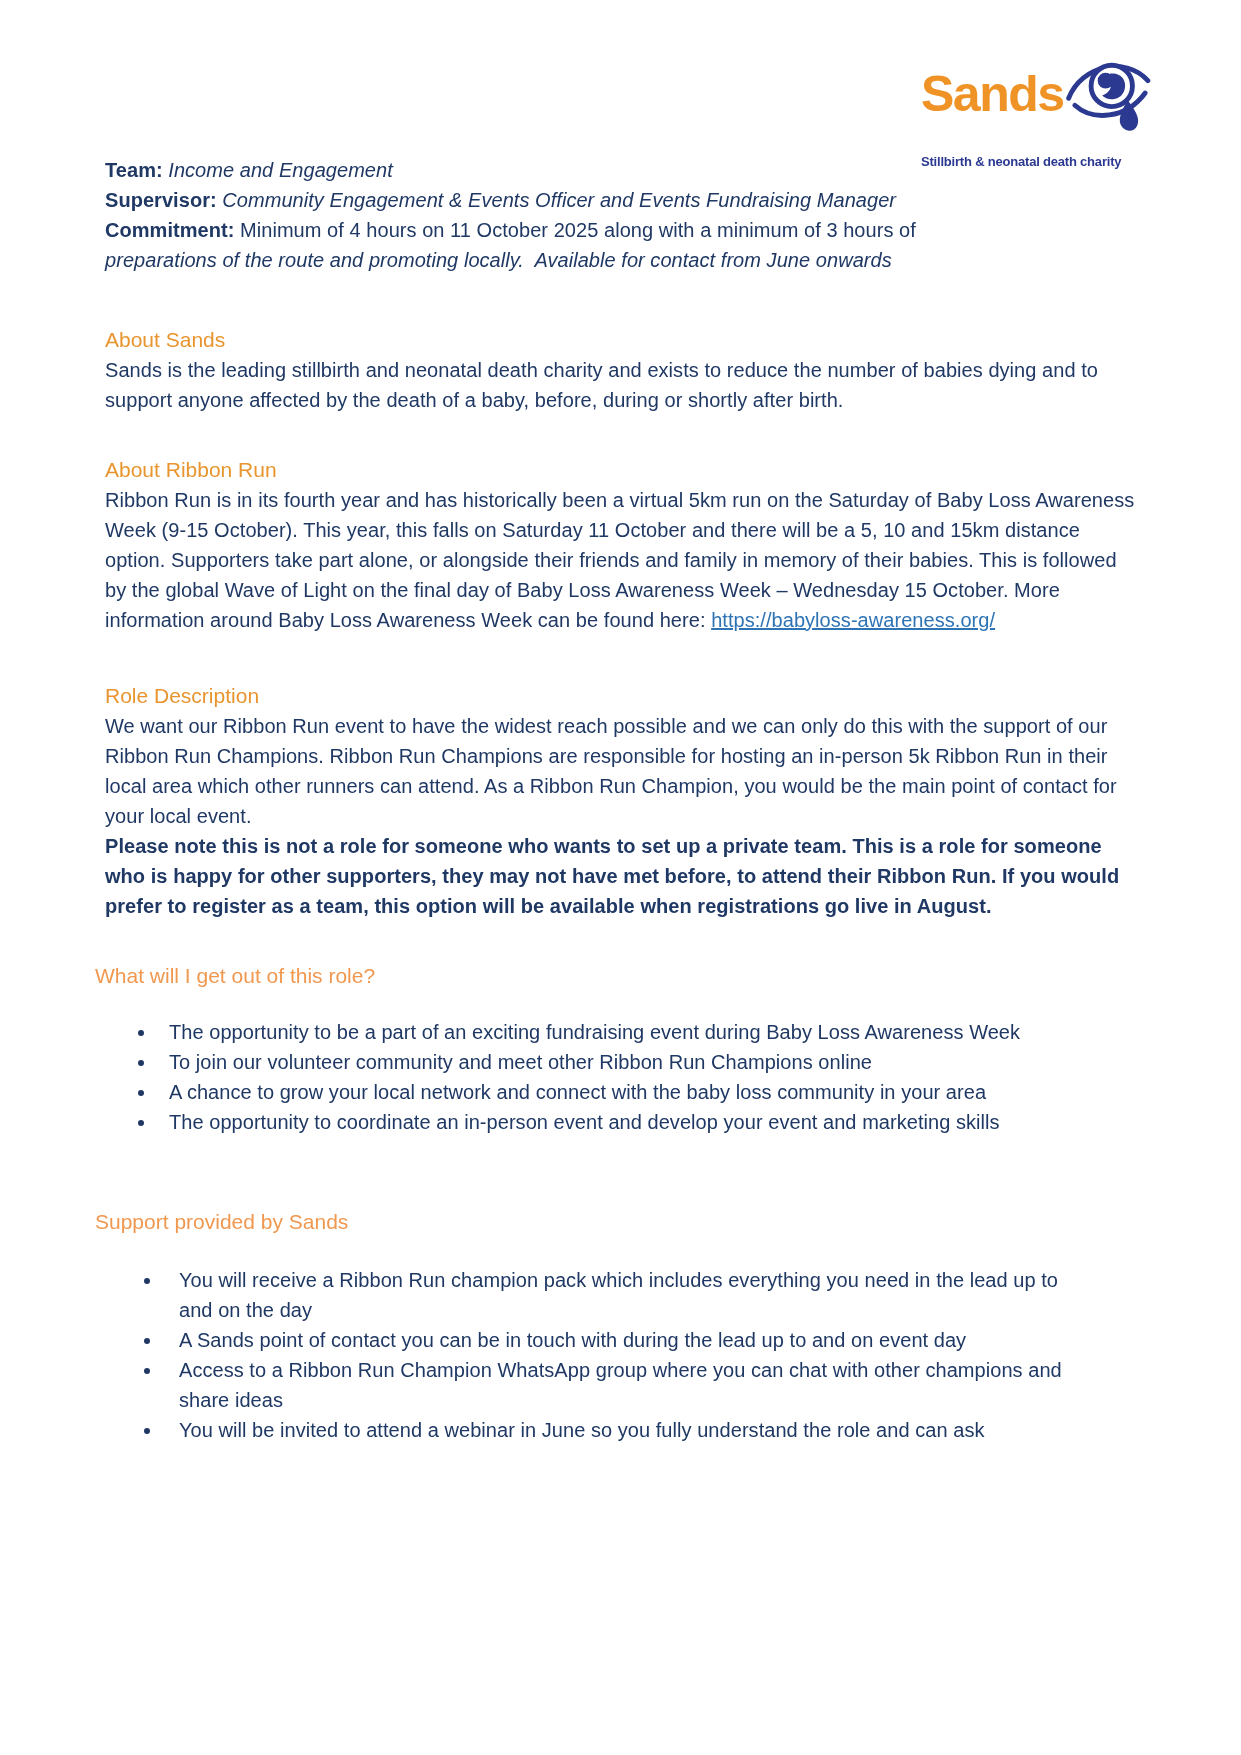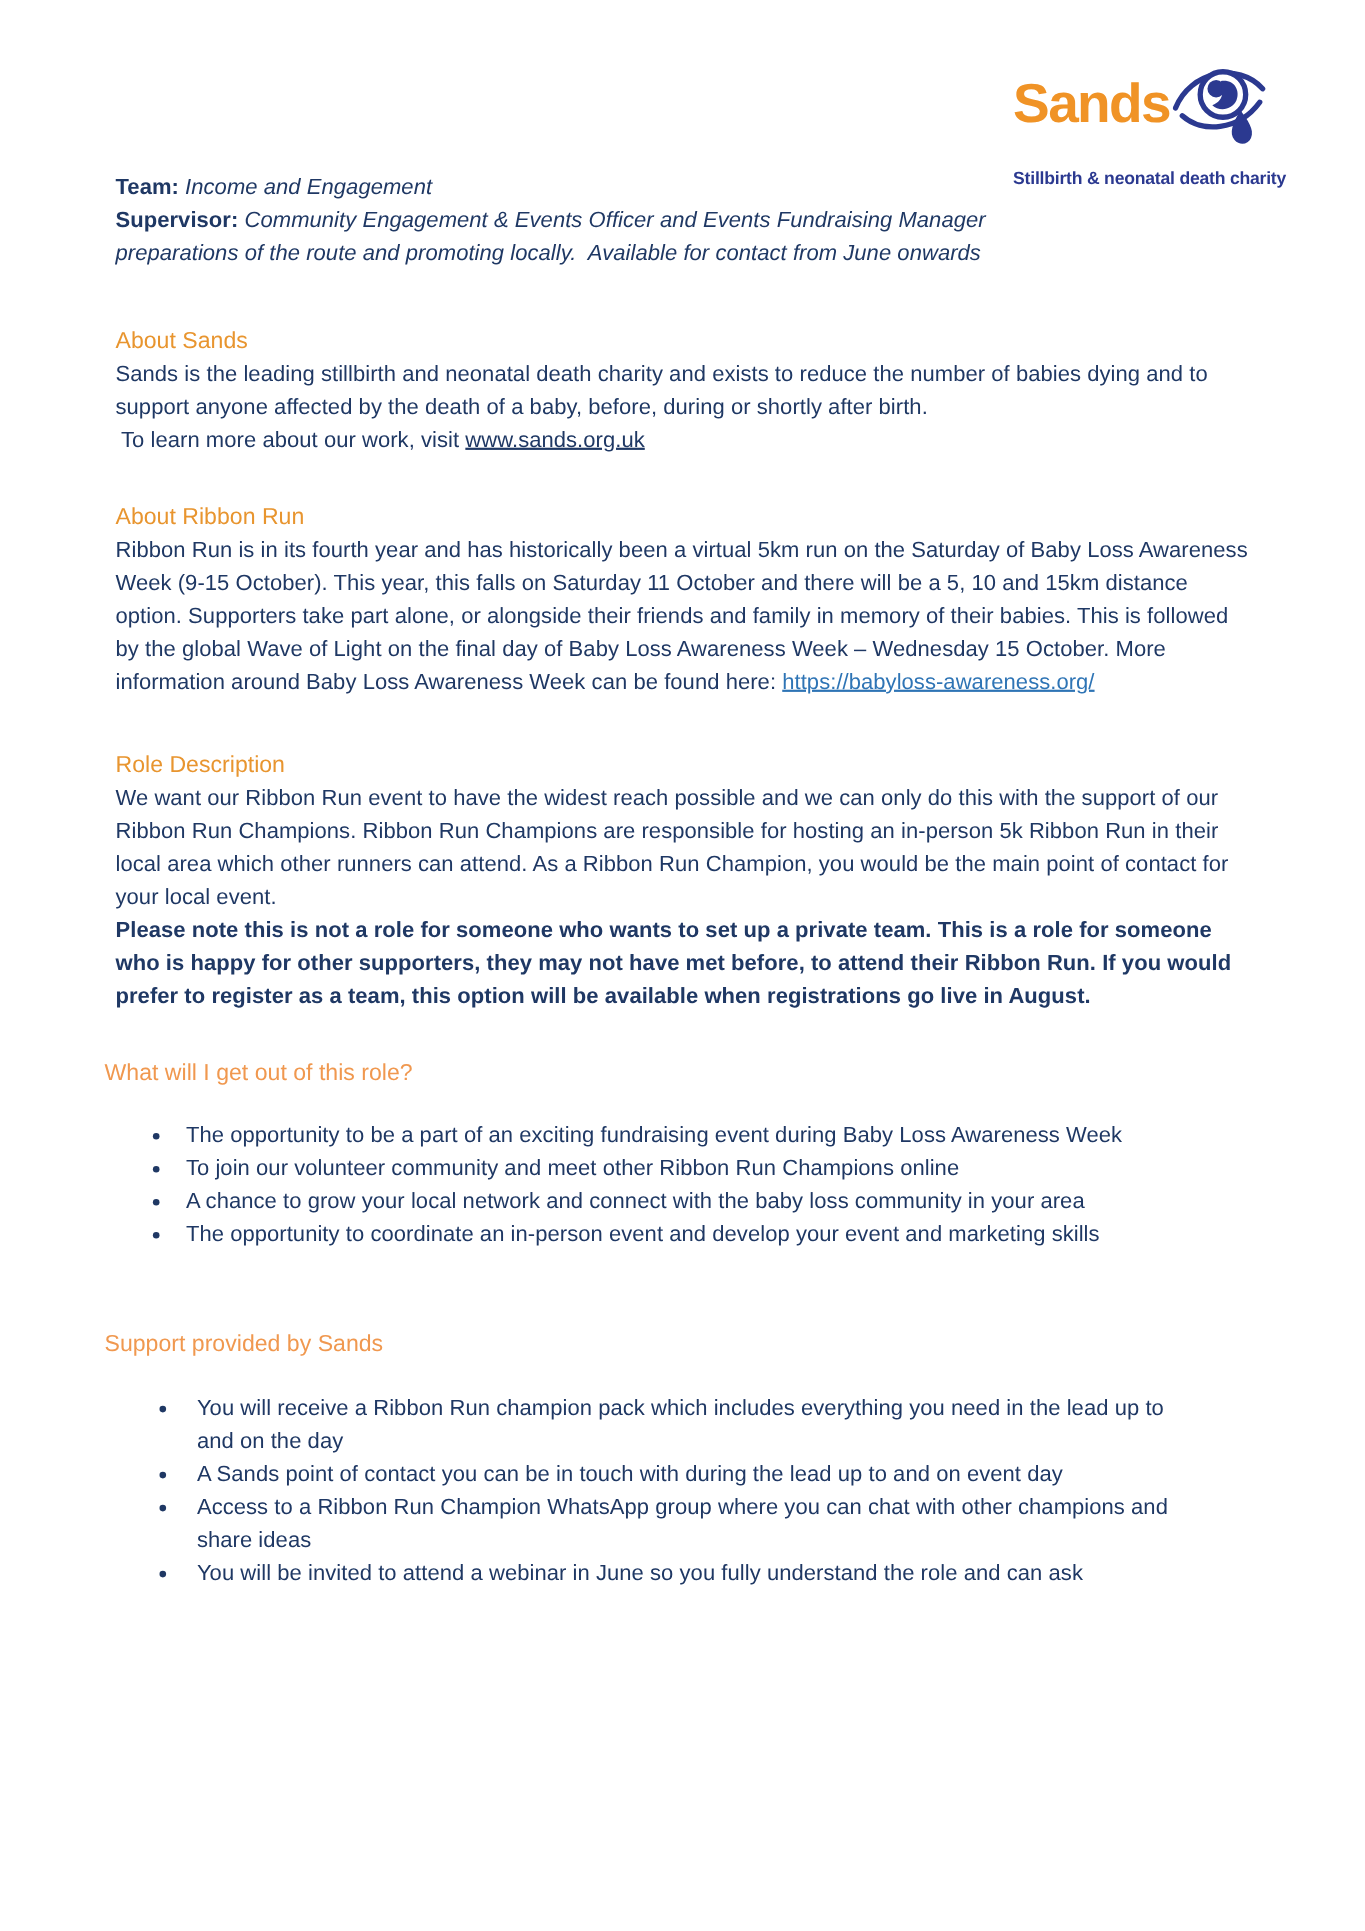--- a/index.html
+++ b/index.html
@@ -23,21 +23,21 @@
     color: #E78E1E; letter-spacing: -0.2px; white-space: nowrap;
   }
   .logo { position: absolute; top: 66px; right: 100px; width: 220px; }
   .logo-row { display: flex; align-items: flex-start; }
   .logo-brand {
     font-size: 50px; line-height: 56px; font-weight: bold;
     color: #F09326; letter-spacing: -1.5px;
   }
   .logo-eye { margin-left: 2px; margin-top: -12px; }
   .logo-tagline {
-    font-size: 16px; line-height: 15px; font-weight: bold;
+    font-size: 13px; line-height: 15px; font-weight: bold;
     color: #2B3990; letter-spacing: -0.2px; white-space: nowrap; margin-top: 0px;
   }
 
   
   .content { padding: 0 105px; }
 
   .meta p { margin: 0; }
   .meta strong { font-weight: bold; }
   .meta em { }
 
@@ -92,26 +92,26 @@
       </div>
       <div class="logo-tagline">Stillbirth &amp; neonatal death charity</div>
     </div>
   </div>
 
   <div class="content">
 
     <div class="meta">
       <p><strong>Team:</strong><em> Income and Engagement</em></p>
       <p><strong>Supervisor:</strong><em> Community Engagement &amp; Events Officer and Events Fundraising Manager</em></p>
+      <p><strong>Commitment:</strong><span> Minimum of 4 hours on 11 October 2025 along with a minimum of 3 hours of</span></p>
       <p><em>preparations of the route and promoting locally.&nbsp; Available for contact from June onwards</em></p>
     </div>
 
     <h2 class="h-main" id="about-sands-h">About Sands</h2>
     <p class="para p-about">Sands is the leading stillbirth and neonatal death charity and exists to reduce the number of babies dying and to support anyone affected by the death of a baby, before, during or shortly after birth.</p>
-    <p class="para p-learn"><span>To learn more about our work, visit </span><a class="doc-link">www.sands.org.uk</a></p>
 
     <h2 class="h-main" id="about-ribbon-h">About Ribbon Run</h2>
     <p class="para p-ribbon"><span>Ribbon Run is in its fourth year and has historically been a virtual 5km run on the Saturday of Baby Loss Awareness Week (9-15 October). This year, this falls on Saturday 11 October and there will be a 5, 10 and 15km distance option. Supporters take part alone, or alongside their friends and family in memory of their babies. This is followed by the global Wave of Light on the final day of Baby Loss Awareness Week – Wednesday 15 October. More information around Baby Loss Awareness Week can be found here: </span><a class="ext-link">https://babyloss-awareness.org/</a></p>
 
     <h2 class="h-main" id="role-h">Role Description</h2>
     <p class="para p-role">We want our Ribbon Run event to have the widest reach possible and we can only do this with the support of our Ribbon Run Champions. Ribbon Run Champions are responsible for hosting an in-person 5k Ribbon Run in their local area which other runners can attend. As a Ribbon Run Champion, you would be the main point of contact for your local event.</p>
     <p class="para p-note">Please note this is not a role for someone who wants to set up a private team. This is a role for someone who is happy for other supporters, they may not have met before, to attend their Ribbon Run. If you would prefer to register as a team, this option will be available when registrations go live in August.</p>
 
     <h2 class="h-sub" id="benefits-h">What will I get out of this role?</h2>
     <ul class="blist">

